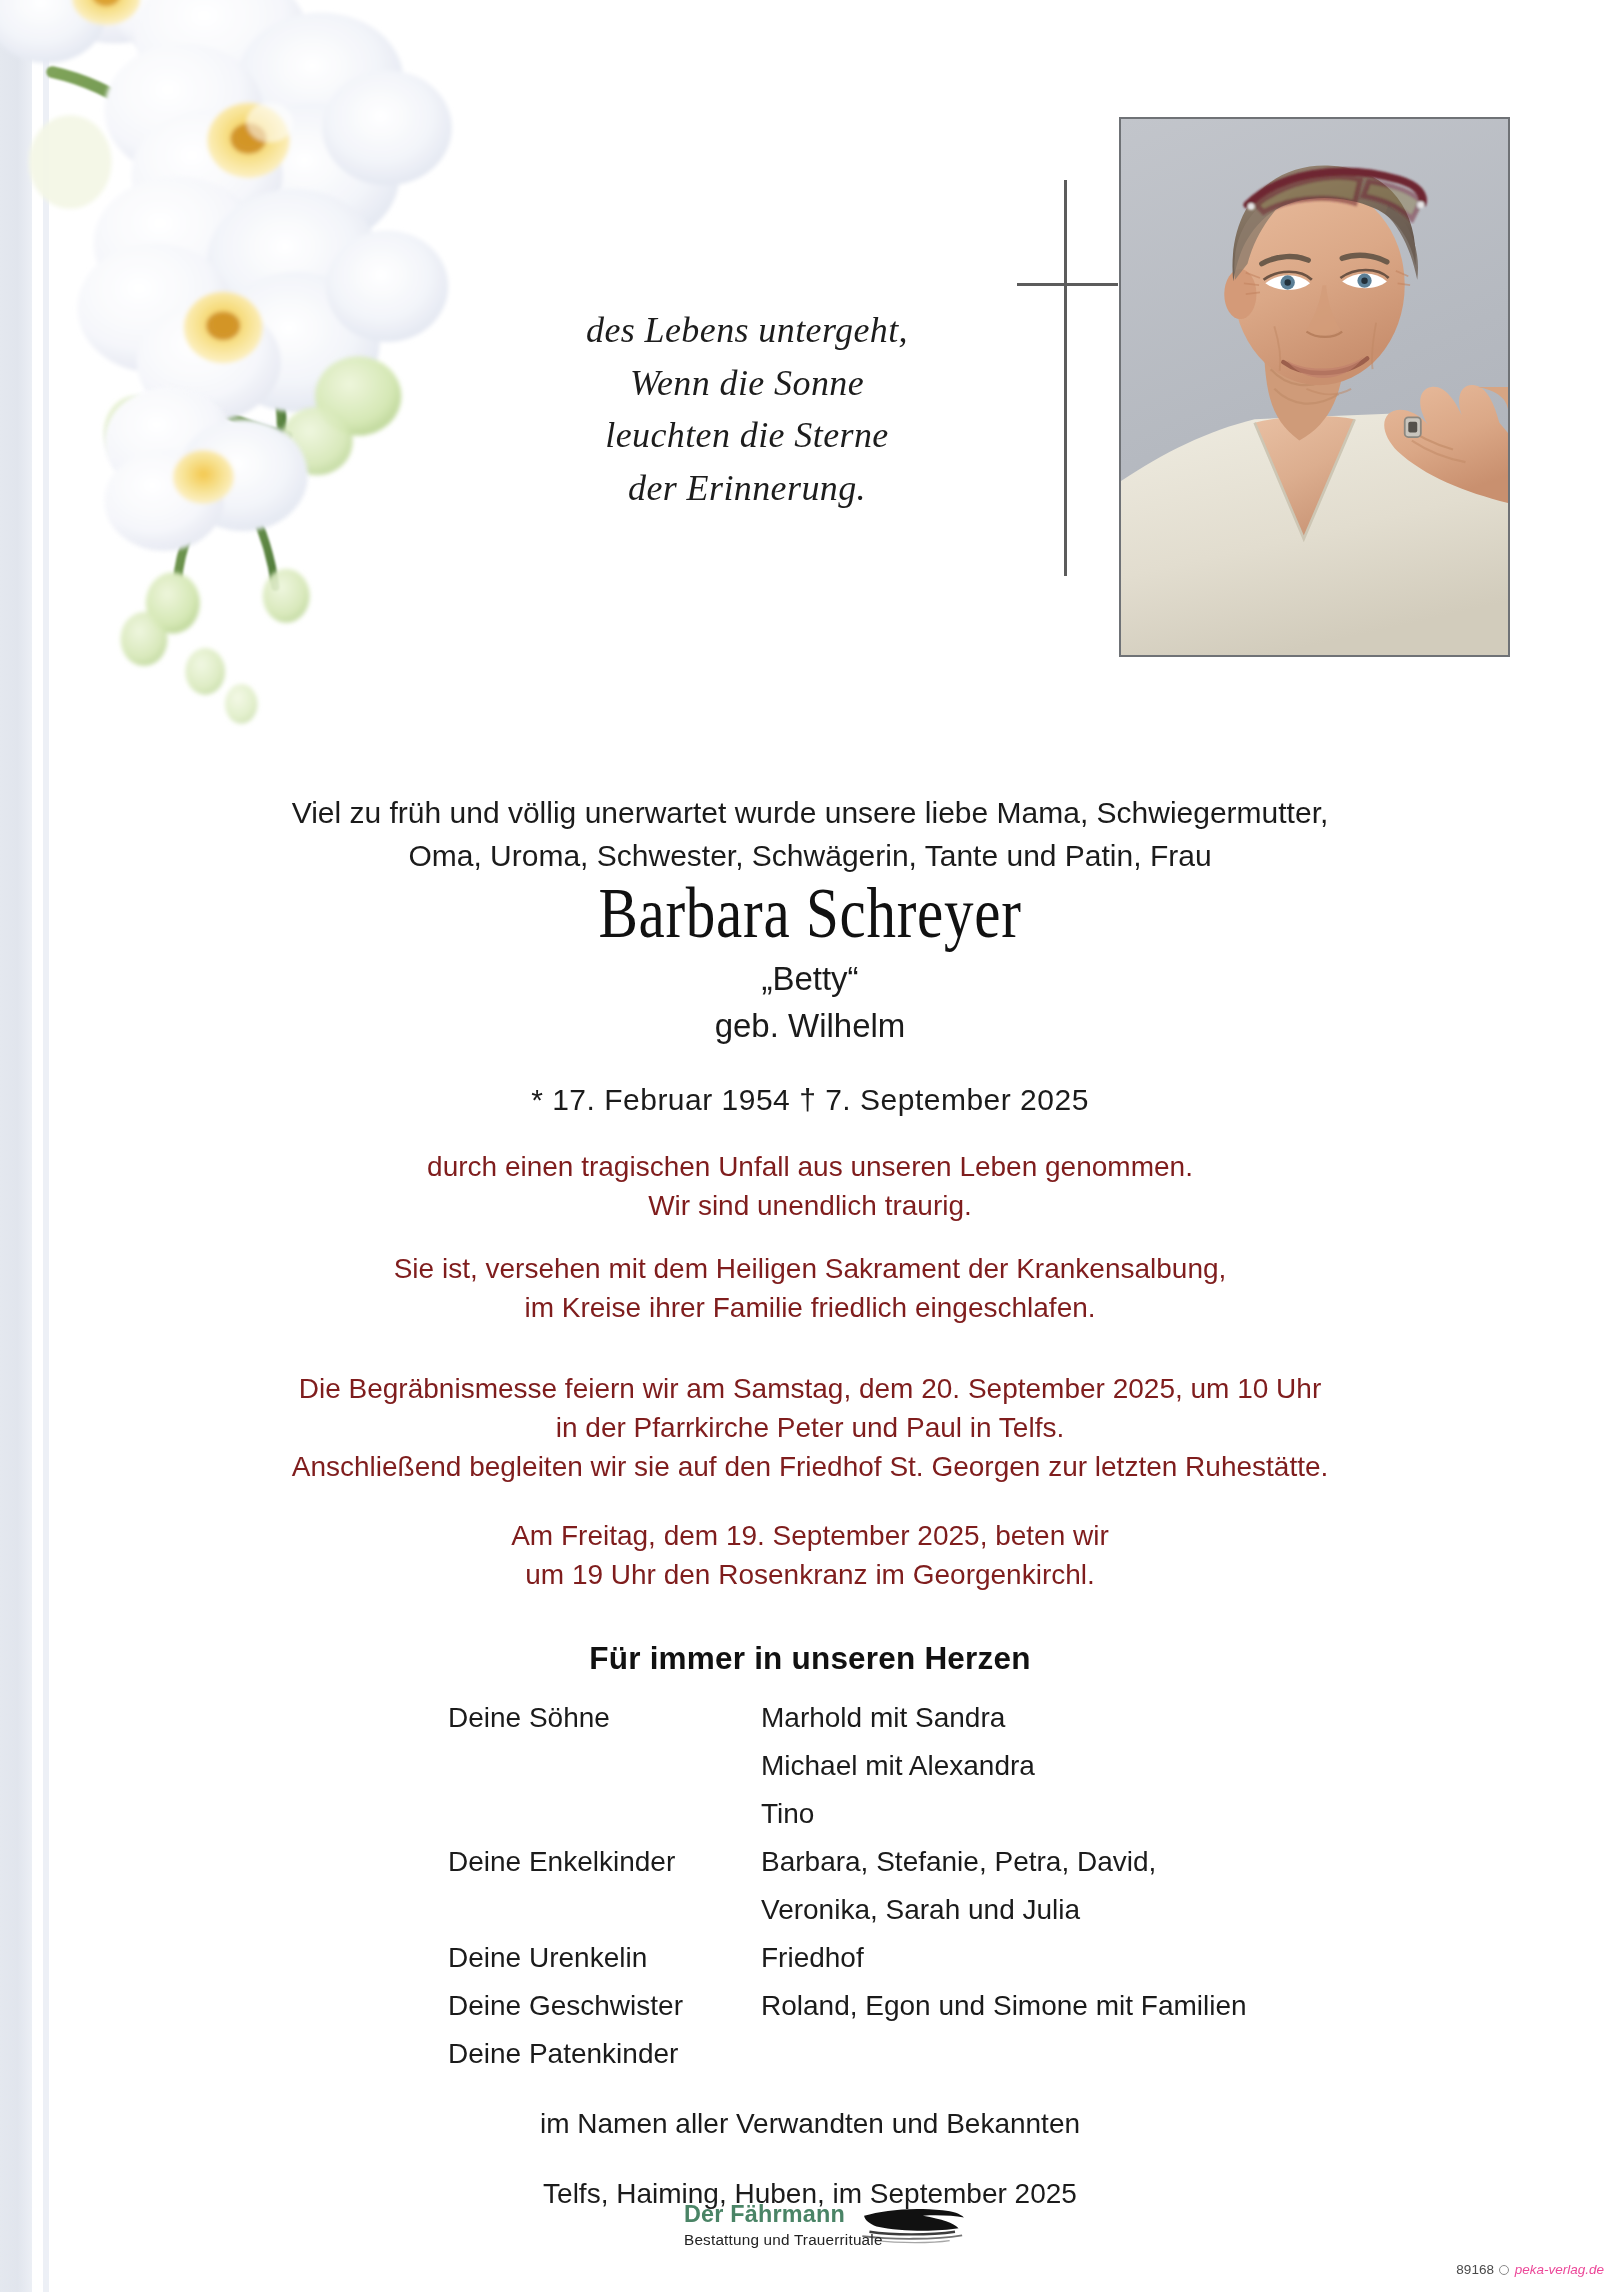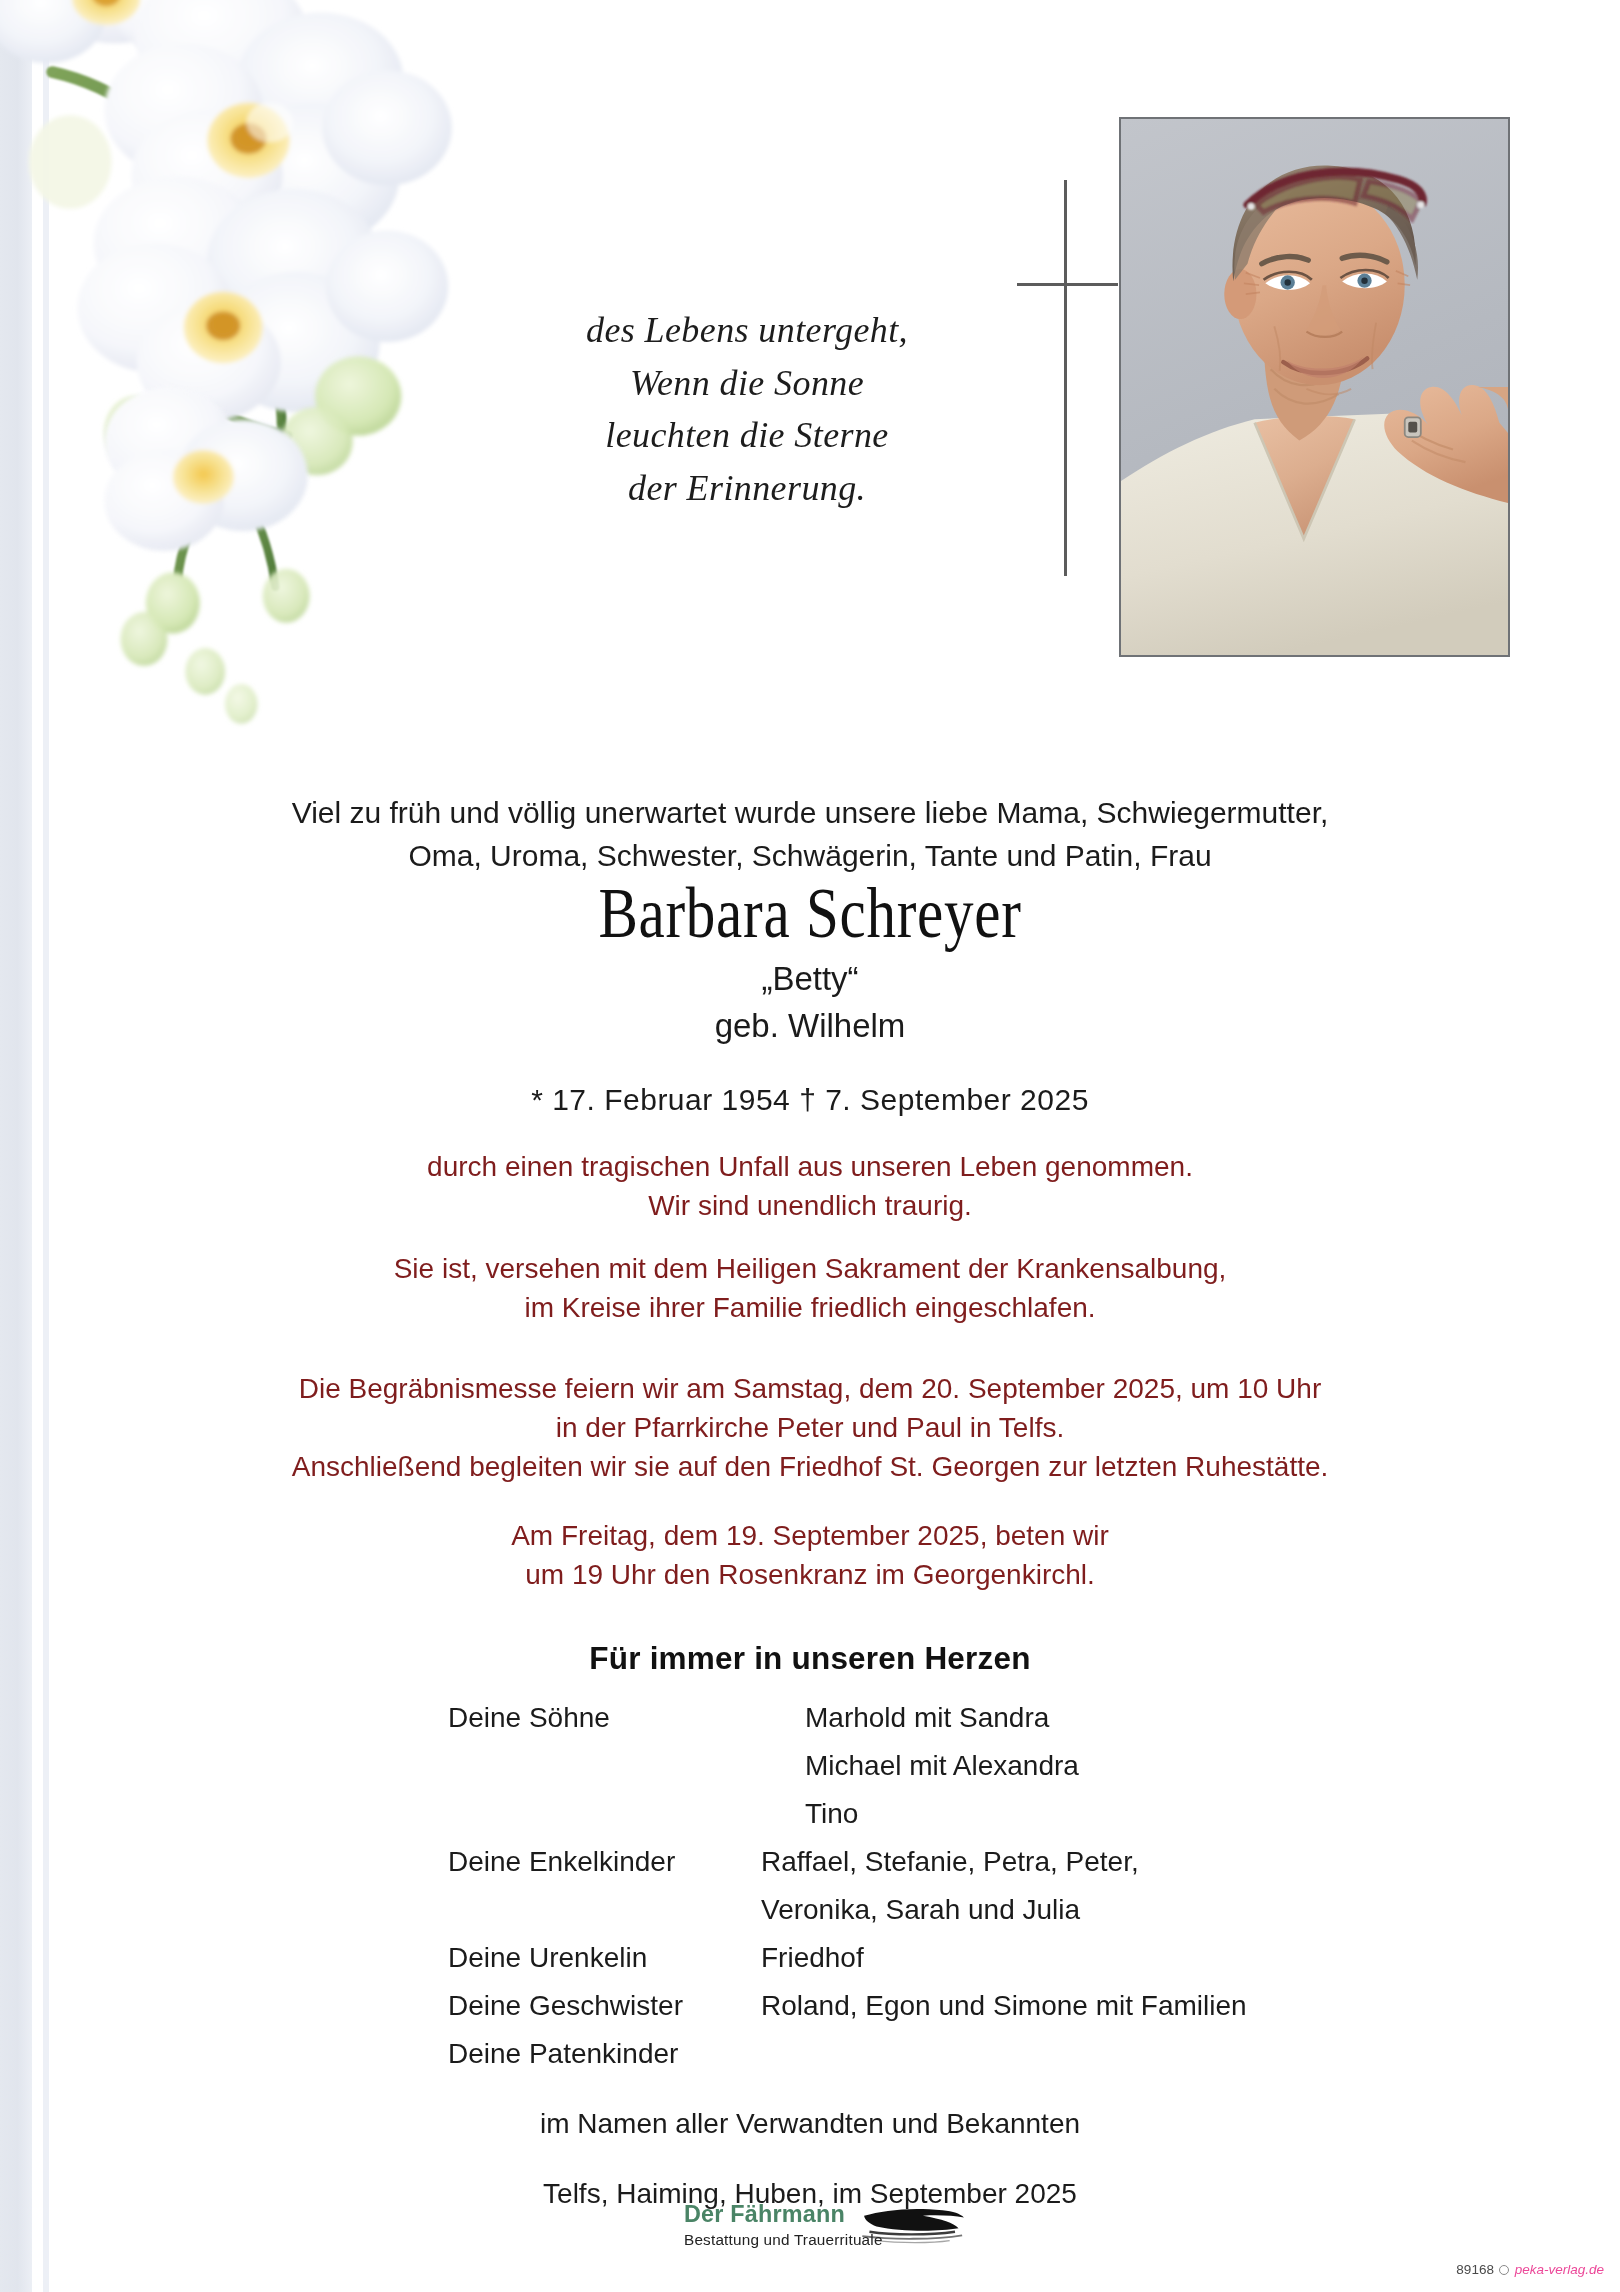--- a/index.html
+++ b/index.html
@@ -151,21 +151,21 @@
     display: block;
   }
   .fam-row {
     display: flex;
     justify-content: flex-start;
     margin-left: 259px;
     font-size: 28px;
     line-height: 1.0;
     margin-top: 20px;
   }
-  .fam-row.first { margin-top: 0; gap: 44px; }
+  .fam-row.first { margin-top: 0; }
   .fam-label {
     width: 313px;
     flex: 0 0 313px;
     text-align: left;
     color: #1b1b1b;
   }
   .fam-values {
     text-align: left;
     color: #1b1b1b;
   }
@@ -504,21 +504,21 @@
         <div class="fam-values">
           <div>Marhold mit Sandra</div>
           <div>Michael mit Alexandra</div>
           <div>Tino</div>
         </div>
       </div>
 
       <div class="fam-row">
         <div class="fam-label">Deine Enkelkinder</div>
         <div class="fam-values">
-          <div>Raffael, Stefanie, Petra, Peter,</div>
+          <div>Barbara, Stefanie, Petra, David,</div>
           <div>Veronika, Sarah und Julia</div>
         </div>
       </div>
 
       <div class="fam-row">
         <div class="fam-label">Deine Urenkelin</div>
         <div class="fam-values">
           <div>Friedhof</div>
         </div>
       </div>

